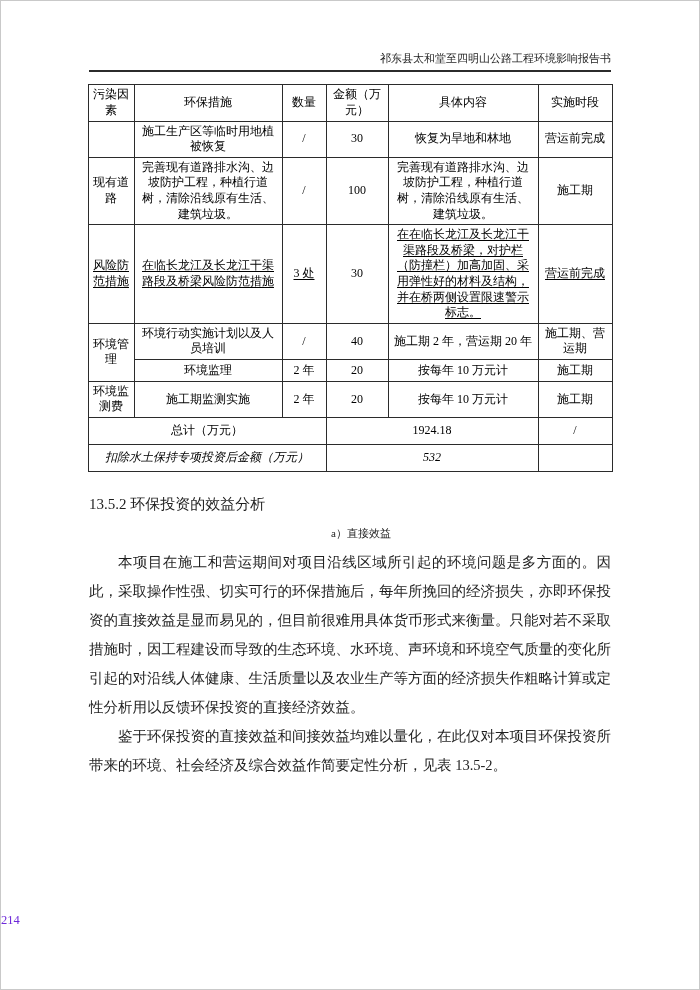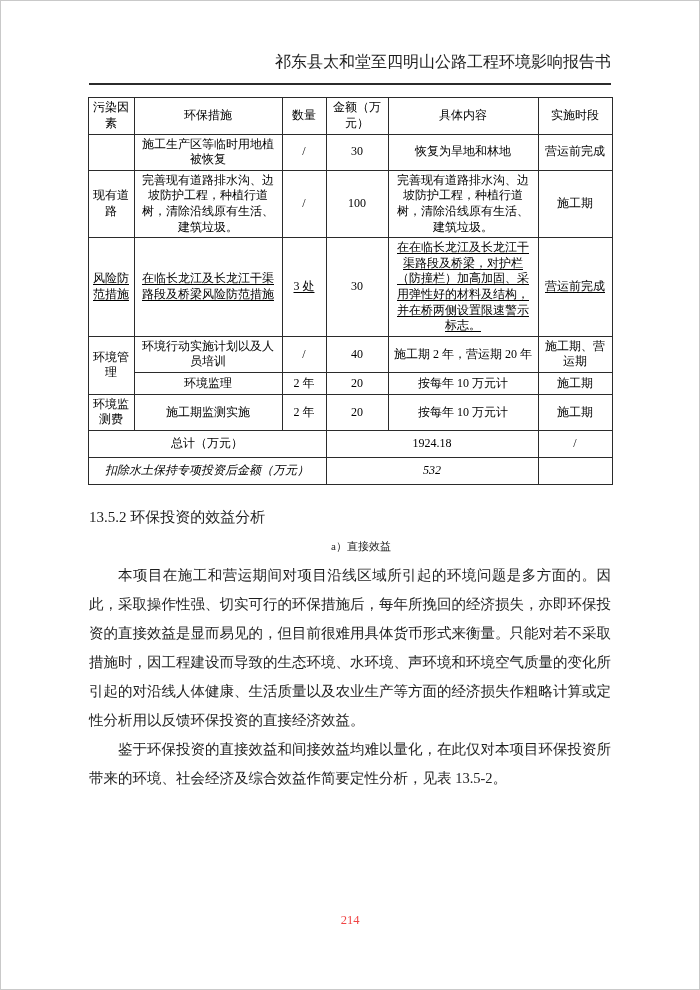--- a/index.html
+++ b/index.html
@@ -10,23 +10,23 @@
     background:#ffffff;
     border:1px solid #c9c9c9;
     box-sizing:border-box;
     font-family:"Liberation Serif","DejaVu Serif",serif;
     color:#1e1e1e;
     overflow:hidden;
   }
   .doc-header {
     margin:50px 88px 0 88px;
     text-align:right;
-    font-size:16px;
+    font-size:11px;
     line-height:1.4;
-    padding-bottom:10px;
+    padding-bottom:4px;
     border-bottom:2px solid #2b2b2b;
   }
   table.report-table {
     width:524px;
     margin:12px auto 0 auto;
     border-collapse:collapse;
     table-layout:fixed;
     font-size:12px;
     color:#000000;
   }
@@ -45,21 +45,21 @@
   .col-amount  { width:62px; }
   .col-content { width:150px; }
   .col-period  { width:74px; }
   .u { text-decoration:underline; text-underline-offset:2px; }
   .body-block { margin:18px 88px 0 88px; font-size:14.5px; line-height:29px; }
   .sec-heading { font-size:15px; line-height:29px; }
   .sub-heading { text-indent:2em; line-height:29px; font-size:11px;text-align:center; }
   .para { text-indent:2em; text-align:justify; margin:0; }
   .page-number {
     position:absolute; left:0; right:0; top:912px;
-    text-align:center; font-size:12.5px; color:#ef4444;
+    text-align:left; font-size:12.5px; color:#6d28d9;
   }
 </style>
 </head>
 <body>
 
 <div class="page">
 
   <div class="doc-header">
     <span>祁东县太和堂至四明山公路工程环境影响报告书</span>
   </div>

